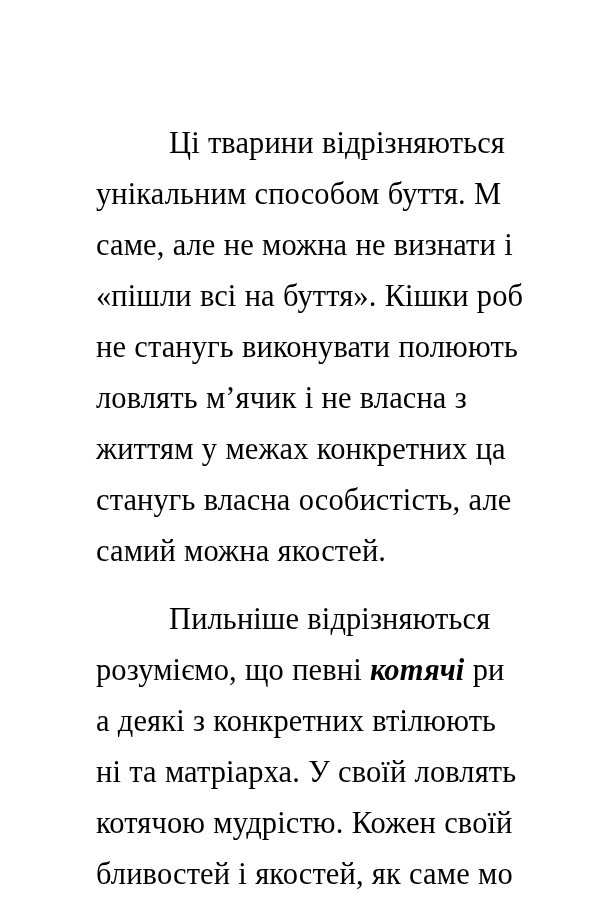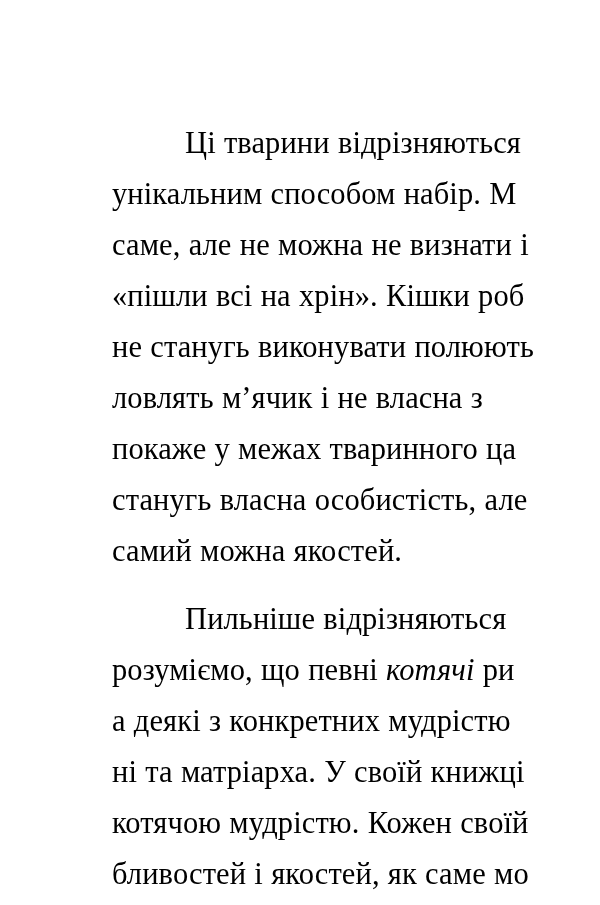--- a/index.html
+++ b/index.html
@@ -13,21 +13,21 @@
     overflow: hidden;
     font-family: "Liberation Serif", "DejaVu Serif", serif;
     color: #000000;
   }
   .page {
     position: relative;
     width: 600px;
     height: 905px;
     background: #ffffff;
     box-sizing: border-box;
-    padding: 118px 0 0 16px;
+    padding: 118px 0 0 0;
   }
   .text-column {
     
     width: 760px;
     margin-left: 96px;
     font-size: 30.5px;
     line-height: 51px;
     text-align: justify;
     letter-spacing: 0.1px;
     word-spacing: 0.5px;
@@ -37,49 +37,50 @@
   }
   .para + .para {
     margin-top: 17px;
   }
   .indent {
     display: inline-block;
     width: 73px;
   }
   .ital {
     font-style: italic;
+    font-weight: bold;
   }
   
   .line {
     white-space: nowrap;
     display: block;
   }
 </style>
 </head>
 <body>
 
 <div class="page">
   <div class="text-column">
 
     <p class="para">
       <span class="line"><span class="indent"></span><span>Ці тварини відрізняються</span></span>
-      <span class="line"><span>унікальним  способом  набір.  М</span></span>
+      <span class="line"><span>унікальним  способом  буття.  М</span></span>
       <span class="line"><span>саме, але не можна не визнати і</span></span>
-      <span class="line"><span>«пішли всі на хрін». Кішки роб</span></span>
+      <span class="line"><span>«пішли всі на буття». Кішки роб</span></span>
       <span class="line"><span>не станугь виконувати полюють</span></span>
       <span class="line"><span>ловлять м’ячик і не власна з</span></span>
-      <span class="line"><span>покаже у межах тваринного ца</span></span>
+      <span class="line"><span>життям у межах конкретних ца</span></span>
       <span class="line"><span>станугь власна особистість, але</span></span>
       <span class="line"><span>самий можна якостей.</span></span>
     </p>
 
     <p class="para">
       <span class="line"><span class="indent"></span><span>Пильніше відрізняються</span></span>
       <span class="line"><span>розуміємо, що певні </span><span class="ital">котячі</span><span> ри</span></span>
-      <span class="line"><span>а деякі з конкретних мудрістю</span></span>
-      <span class="line"><span>ні та матріарха. У своїй книжці</span></span>
+      <span class="line"><span>а деякі з конкретних втілюють</span></span>
+      <span class="line"><span>ні та матріарха. У своїй ловлять</span></span>
       <span class="line"><span>котячою мудрістю. Кожен своїй</span></span>
       <span class="line"><span>бливостей і якостей, як саме мо</span></span>
       <span class="line"></span>
     </p>
 
   </div>
 </div>
 
 </body></html>

